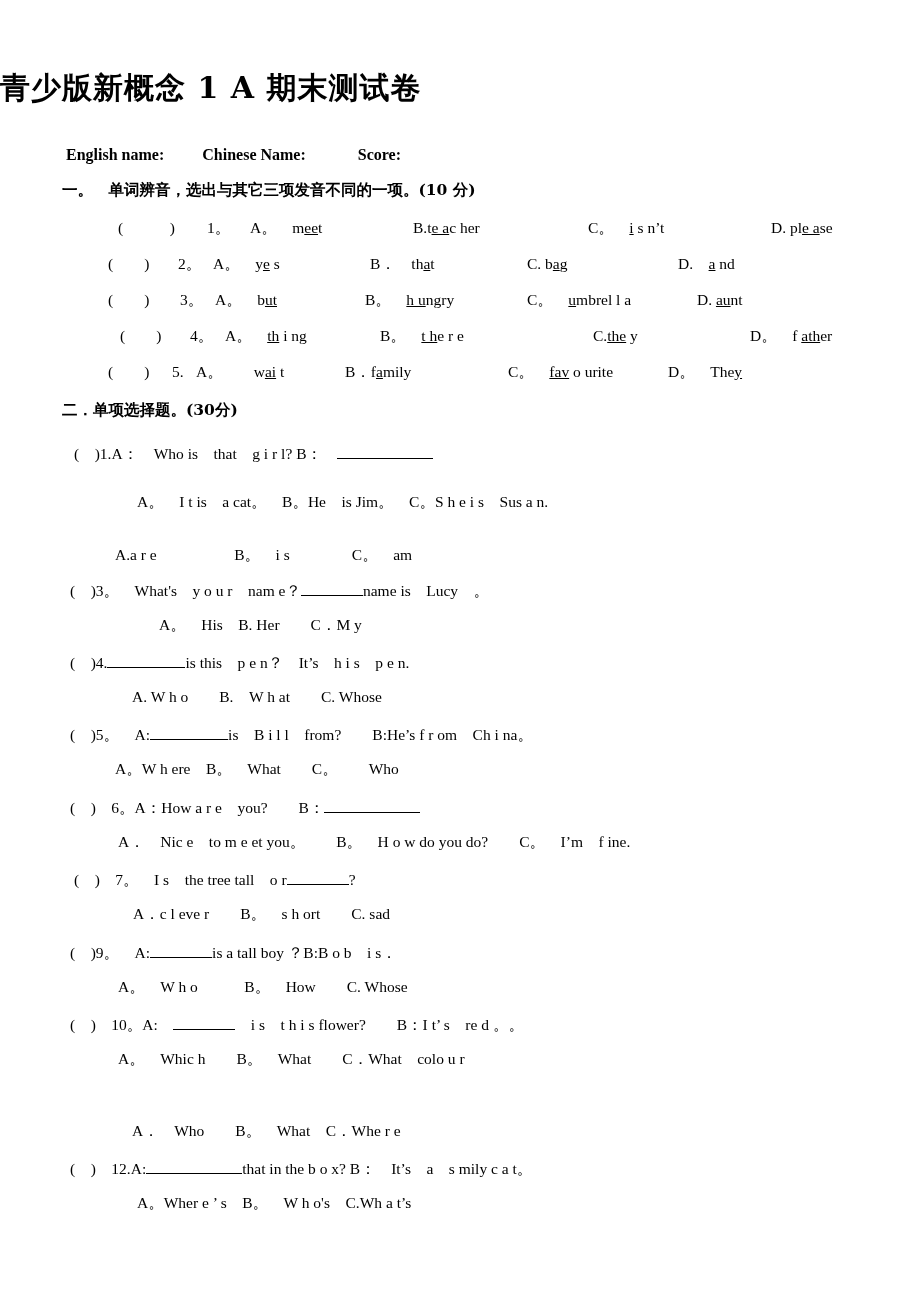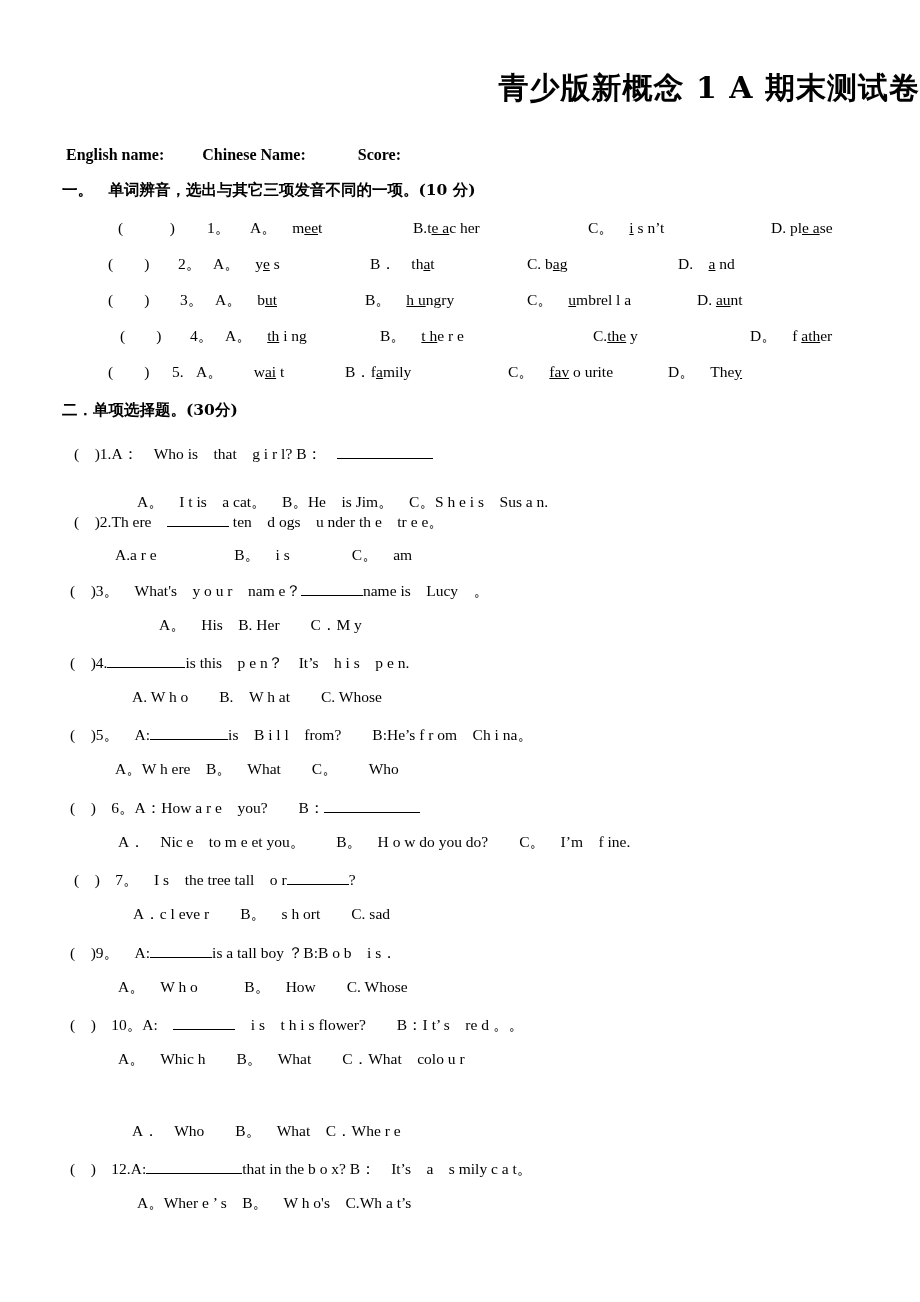--- a/index.html
+++ b/index.html
@@ -21,21 +21,21 @@
     height: 1302px;
     padding: 0;
   }
 
   
   .doc-title {
     position: absolute;
     top: 68px;
     left: 0;
     width: 920px;
-    text-align: right;
+    text-align: left;
     font-family: "DejaVu Serif", "Liberation Serif", serif;
     font-size: 30px;
     font-weight: bold;
     letter-spacing: 1px;
     white-space: pre;
   }
 
   
   .info-line {
     position: absolute;
@@ -128,21 +128,20 @@
   <div class="line" style="top:363px; left:196px;"><span>A。</span>　　<span>w</span><u>ai</u><span> t</span></div>
   <div class="line" style="top:363px; left:345px;"><span>B．</span><span>f</span><u>a</u><span>mily</span></div>
   <div class="line" style="top:363px; left:508px;"><span>C。</span>　<u>fav</u><span> o urite</span></div>
   <div class="line" style="top:363px; left:668px;"><span>D。</span>　<span>The</span><u>y</u></div>
 
   <div class="section-head" id="sec2-head">二．单项选择题。(30分)</div>
 
   <div class="line" style="top:443px; left:74px;"><span>(　)</span><span>1.</span><span>A：　Who is　that　g i r l? B：</span>　<span class="blank b-xl"></span></div>
   <div class="line" style="top:477px; left:137px;margin-top:16px;">A。　I t is　a cat。　B。He　is Jim。　C。S h e i s　Sus a n.</div>
 
-  <div class="line" style="top:511px; left:74px;"><span>(　)</span><span>2.</span><span>Th ere</span>　<span class="blank b-md"></span> <span>ten　d ogs　u nder th e　tr e e。</span></div>
   <div class="line" style="top:546px; left:115px;">A.a r e　　　　　B。　i s　　　　C。　am</div>
 
   <div class="line" style="top:580px; left:70px;"><span>(　)</span><span>3。</span>　<span>What's　y o u r　nam e？</span><span class="blank b-md"></span><span>name is　Lucy　。</span></div>
   <div class="line" style="top:616px; left:115px;margin-left:44px;">A。　His　B. Her　　C．M y</div>
 
   <div class="line" style="top:652px; left:70px;"><span>(　)</span><span>4.</span><span class="blank b-lg"></span><span>is this　p e n？　It’s　h i s　p e n.</span></div>
   <div class="line" style="top:688px; left:132px;">A. W h o　　B.　W h at　　C. Whose</div>
 
   <div class="line" style="top:724px; left:70px;"><span>(　)</span><span>5。</span>　<span>A:</span><span class="blank b-lg"></span><span>is　B i l l　from?　　B:He’s f r om　Ch i na。</span></div>
   <div class="line" style="top:760px; left:115px;">A。W h ere　B。　What　　C。　　Who</div>

